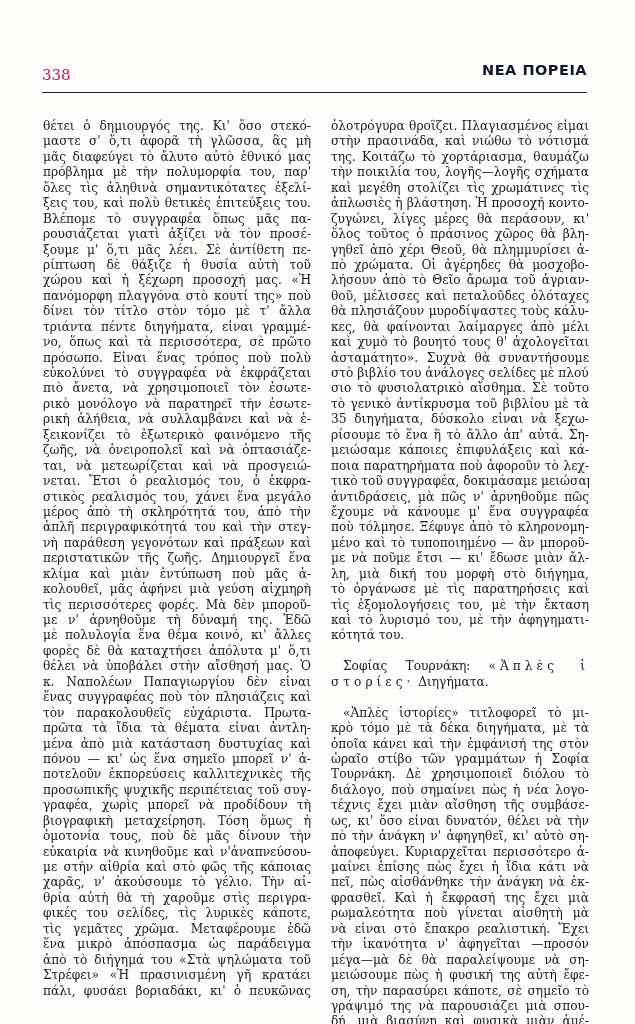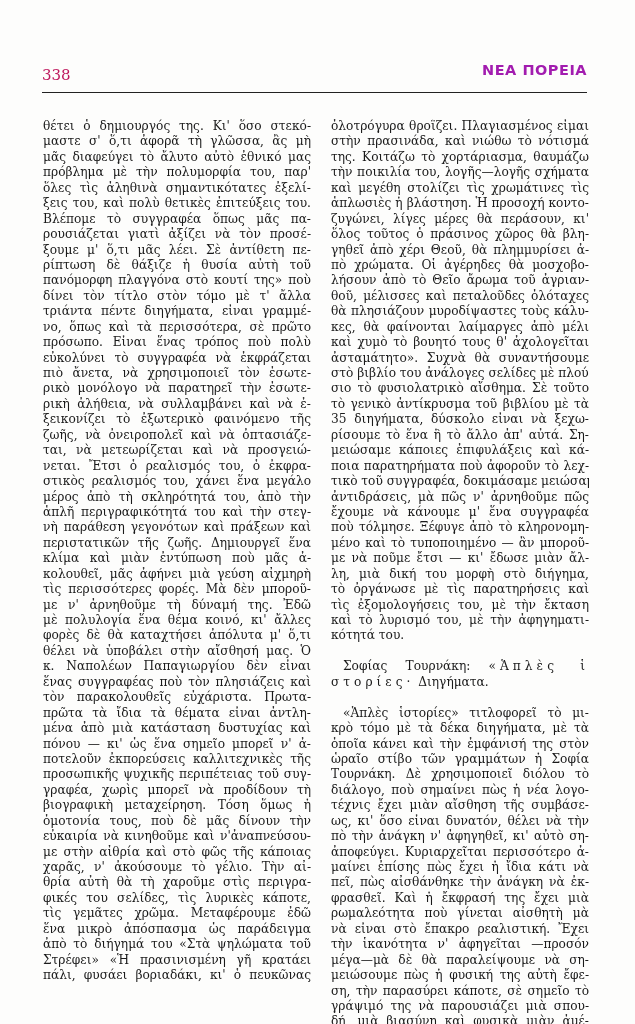--- a/index.html
+++ b/index.html
@@ -1,20 +1,20 @@
 <!DOCTYPE html>
 <html><head>
 <meta charset="utf-8">
 <style>
   html, body { margin: 0; padding: 0; background: #ffffff; }
   body { width: 635px; height: 1024px; position: relative; overflow: hidden; font-family: "DejaVu Serif", serif; color: #1a1a1a; }
   .page { position: absolute; left: 0; top: 0; width: 635px; height: 1024px; background: #fdfdfc; }
   .header { position: absolute; left: 42px; top: 62px; width: 545px; height: 22px; }
   .page-number { position: absolute; left: 0; top: 4px; font-family: "DejaVu Serif", serif; font-size: 15px; color: #be185d; }
-  .journal-title { position: absolute; right: 0; top: 0; font-family: "DejaVu Sans", sans-serif; font-weight: bold; font-size: 14.5px; letter-spacing: 0.5px; color: #a21caf; }
+  .journal-title { position: absolute; right: 0; top: 0; font-family: "DejaVu Sans", sans-serif; font-weight: bold; font-size: 14.5px; letter-spacing: 0.5px; color: #0f172a; }
   .rule { position: absolute; left: 42px; top: 92px; width: 545px; height: 0; border-top: 1.5px solid #222; }
   .column { position: absolute; top: 119px; font-size: 12.2px; line-height: 15.45px; }
   .col-left { left: 43px; width: 268px; }
   .col-right { left: 331px; width: 258px; }
   .line { display: block; white-space: nowrap; text-align: justify; text-align-last: justify; height: 15.45px; overflow: hidden; }
   .line.last { text-align-last: left; }
   .line.indent { padding-left: 12px; }
   .gap { display: block; height: 15.45px; }
   .spaced { letter-spacing: 4px; }
 </style>
@@ -32,20 +32,21 @@
       <span class="line">θέτει ὁ δημιουργός της. Κι' ὅσο στεκό-</span>
       <span class="line">μαστε σ' ὅ,τι ἀφορᾶ τὴ γλῶσσα, ἂς μὴ</span>
       <span class="line">μᾶς διαφεύγει τὸ ἄλυτο αὐτὸ ἐθνικό μας</span>
       <span class="line">πρόβλημα μὲ τὴν πολυμορφία του, παρ'</span>
       <span class="line">ὅλες τὶς ἀληθινὰ σημαντικότατες ἐξελί-</span>
       <span class="line">ξεις του, καὶ πολὺ θετικὲς ἐπιτεύξεις του.</span>
       <span class="line">Βλέπομε τὸ συγγραφέα ὅπως μᾶς πα-</span>
       <span class="line">ρουσιάζεται γιατὶ ἀξίζει νὰ τὸν προσέ-</span>
       <span class="line">ξουμε μ' ὅ,τι μᾶς λέει. Σὲ ἀντίθετη πε-</span>
       <span class="line">ρίπτωση δὲ θάξιζε ἡ θυσία αὐτὴ τοῦ</span>
+      <span class="line">χώρου καὶ ἡ ξέχωρη προσοχή μας. «Ἡ</span>
       <span class="line">πανόμορφη πλαγγόνα στὸ κουτί της» ποὺ</span>
       <span class="line">δίνει τὸν τίτλο στὸν τόμο μὲ τ' ἄλλα</span>
       <span class="line">τριάντα πέντε διηγήματα, εἶναι γραμμέ-</span>
       <span class="line">νο, ὅπως καὶ τὰ περισσότερα, σὲ πρῶτο</span>
       <span class="line">πρόσωπο. Εἶναι ἕνας τρόπος ποὺ πολὺ</span>
       <span class="line">εὐκολύνει τὸ συγγραφέα νὰ ἐκφράζεται</span>
       <span class="line">πιὸ ἄνετα, νὰ χρησιμοποιεῖ τὸν ἐσωτε-</span>
       <span class="line">ρικὸ μονόλογο νὰ παρατηρεῖ τὴν ἐσωτε-</span>
       <span class="line">ρικὴ ἀλήθεια, νὰ συλλαμβάνει καὶ νὰ ἐ-</span>
       <span class="line">ξεικονίζει τὸ ἐξωτερικὸ φαινόμενο τῆς</span>

